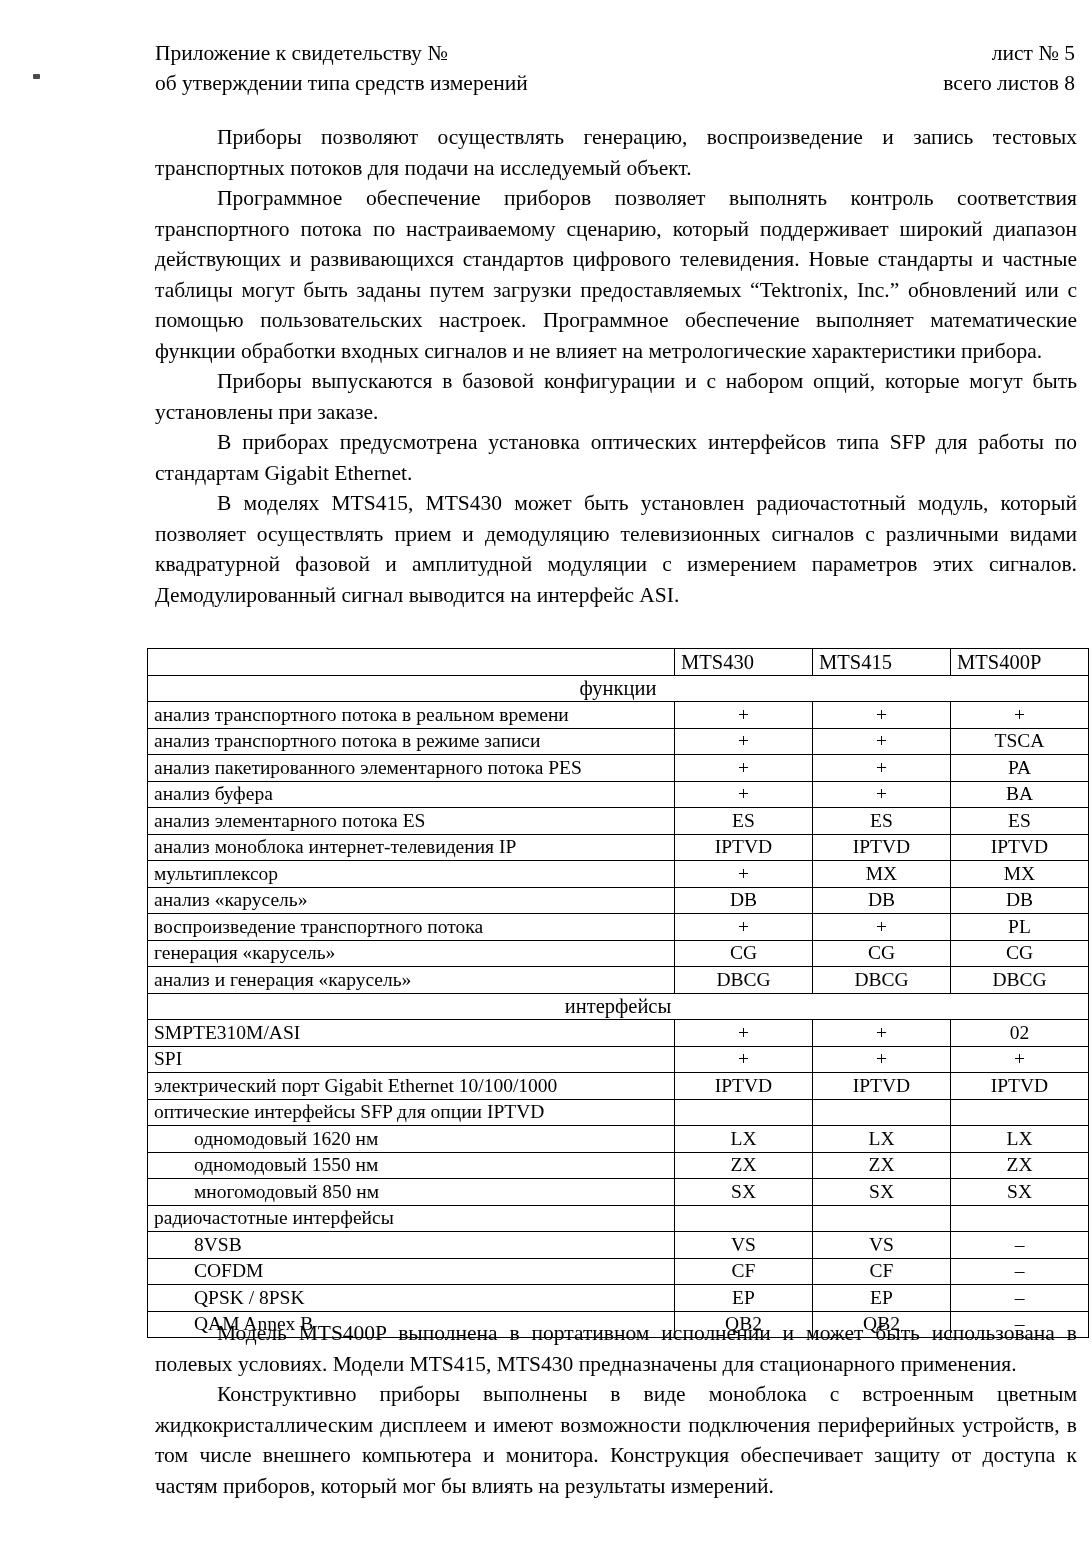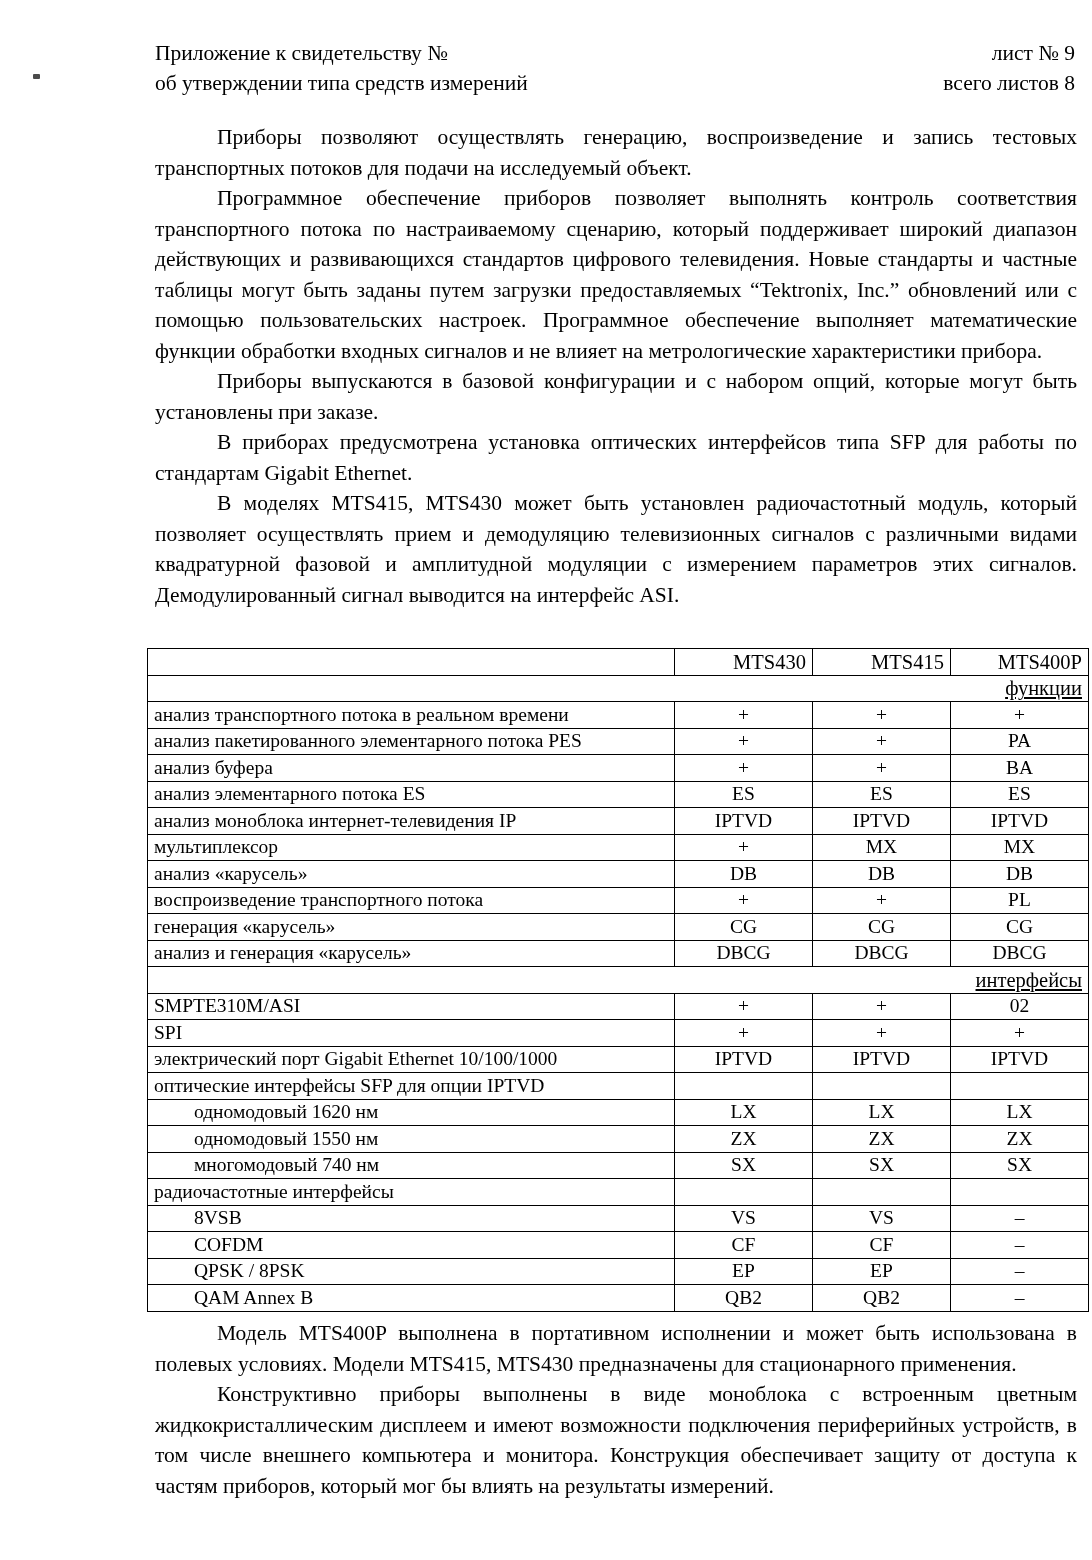--- a/index.html
+++ b/index.html
@@ -104,31 +104,30 @@
     text-align: left;
     padding-left: 8px;
     white-space: nowrap;
   }
   td.name.indent { padding-left: 46px; }
   td.val {
     text-align: center;
     white-space: nowrap;
   }
   th.model {
-    text-align: right;
+    text-align: left;
     font-weight: bold;
     font-size: 20.5px;
   }
   th.blank-head { border-right: 1.6px solid #000; }
   td.section {
-    text-align: right;
+    text-align: center;
     font-weight: bold;
     font-size: 20.5px;
     padding-left: 52px;
-    text-decoration: underline;
   }
 
   
   .closing-text {
     position: absolute;
     left: 140px;
     top: 1318px;
     width: 922px;
   }
 </style>
@@ -138,21 +137,21 @@
 <div class="page">
 
   <div class="margin-speck"></div>
 
   <div class="doc-header">
     <div>
       <div class="hl">Приложение к свидетельству №</div>
       <div class="hl">об утверждении типа средств измерений</div>
     </div>
     <div>
-      <div class="hr">лист № 9</div>
+      <div class="hr">лист № 5</div>
       <div class="hr">всего листов 8</div>
     </div>
   </div>
 
   <div class="body-text">
     <p class="para last-line-left">Приборы позволяют осуществлять генерацию, воспроизведение и запись тестовых транспортных потоков для подачи на исследуемый объект.</p>
     <p class="para last-line-left">Программное обеспечение приборов позволяет выполнять контроль соответствия транспортного потока по настраиваемому сценарию, который поддерживает широкий диапазон действующих и развивающихся стандартов цифрового телевидения. Новые стандарты и частные таблицы могут быть заданы путем загрузки предоставляемых “Tektronix, Inc.” обновлений или с помощью пользовательских настроек. Программное обеспечение выполняет математические функции обработки входных сигналов и не влияет на метрологические характеристики прибора.</p>
     <p class="para last-line-left">Приборы выпускаются в базовой конфигурации и с набором опций, которые могут быть установлены при заказе.</p>
     <p class="para last-line-left">В приборах предусмотрена установка оптических интерфейсов типа SFP для работы по стандартам Gigabit Ethernet.</p>
     <p class="para last-line-left">В моделях MTS415, MTS430 может быть установлен радиочастотный модуль, который позволяет осуществлять прием и демодуляцию телевизионных сигналов с различными видами квадратурной фазовой и амплитудной модуляции с измерением параметров этих сигналов. Демодулированный сигнал выводится на интерфейс ASI.</p>
@@ -178,20 +177,26 @@
           <tr>
             <td class="section" colspan="4">функции</td>
           </tr>
           <tr>
             <td class="name">анализ транспортного потока в реальном времени</td>
             <td class="val">+</td>
             <td class="val">+</td>
             <td class="val">+</td>
           </tr>
           <tr>
+            <td class="name">анализ транспортного потока в режиме записи</td>
+            <td class="val">+</td>
+            <td class="val">+</td>
+            <td class="val">TSCA</td>
+          </tr>
+          <tr>
             <td class="name">анализ пакетированного элементарного потока PES</td>
             <td class="val">+</td>
             <td class="val">+</td>
             <td class="val">PA</td>
           </tr>
           <tr>
             <td class="name">анализ буфера</td>
             <td class="val">+</td>
             <td class="val">+</td>
             <td class="val">BA</td>
@@ -271,21 +276,21 @@
             <td class="val">LX</td>
             <td class="val">LX</td>
           </tr>
           <tr>
             <td class="name indent">одномодовый 1550 нм</td>
             <td class="val">ZX</td>
             <td class="val">ZX</td>
             <td class="val">ZX</td>
           </tr>
           <tr>
-            <td class="name indent">многомодовый 740 нм</td>
+            <td class="name indent">многомодовый 850 нм</td>
             <td class="val">SX</td>
             <td class="val">SX</td>
             <td class="val">SX</td>
           </tr>
           <tr>
             <td class="name">радиочастотные интерфейсы</td>
             <td class="val"></td>
             <td class="val"></td>
             <td class="val"></td>
           </tr>

